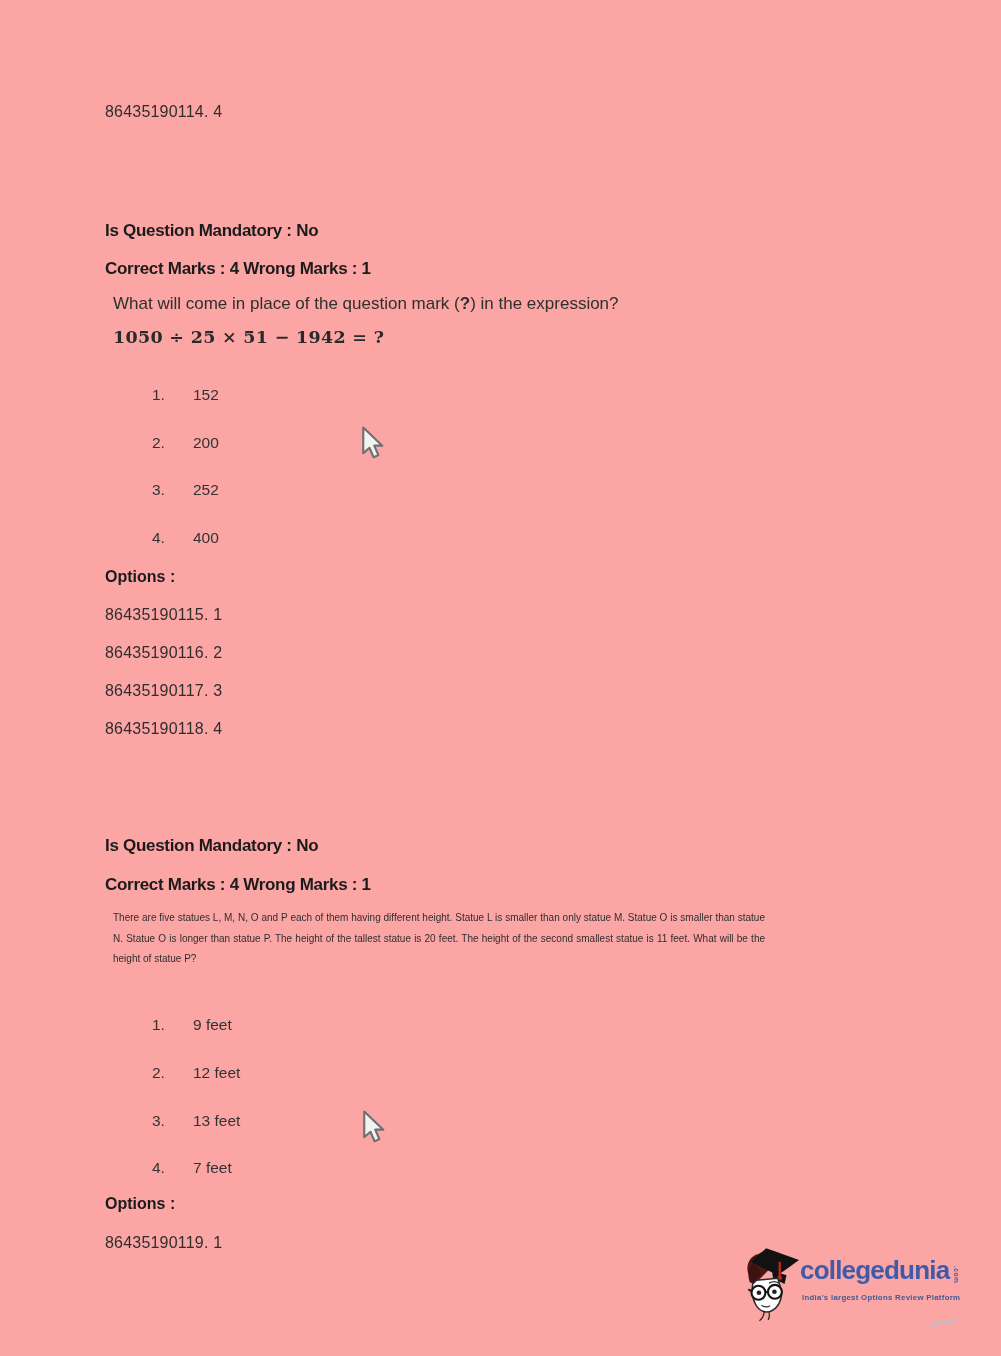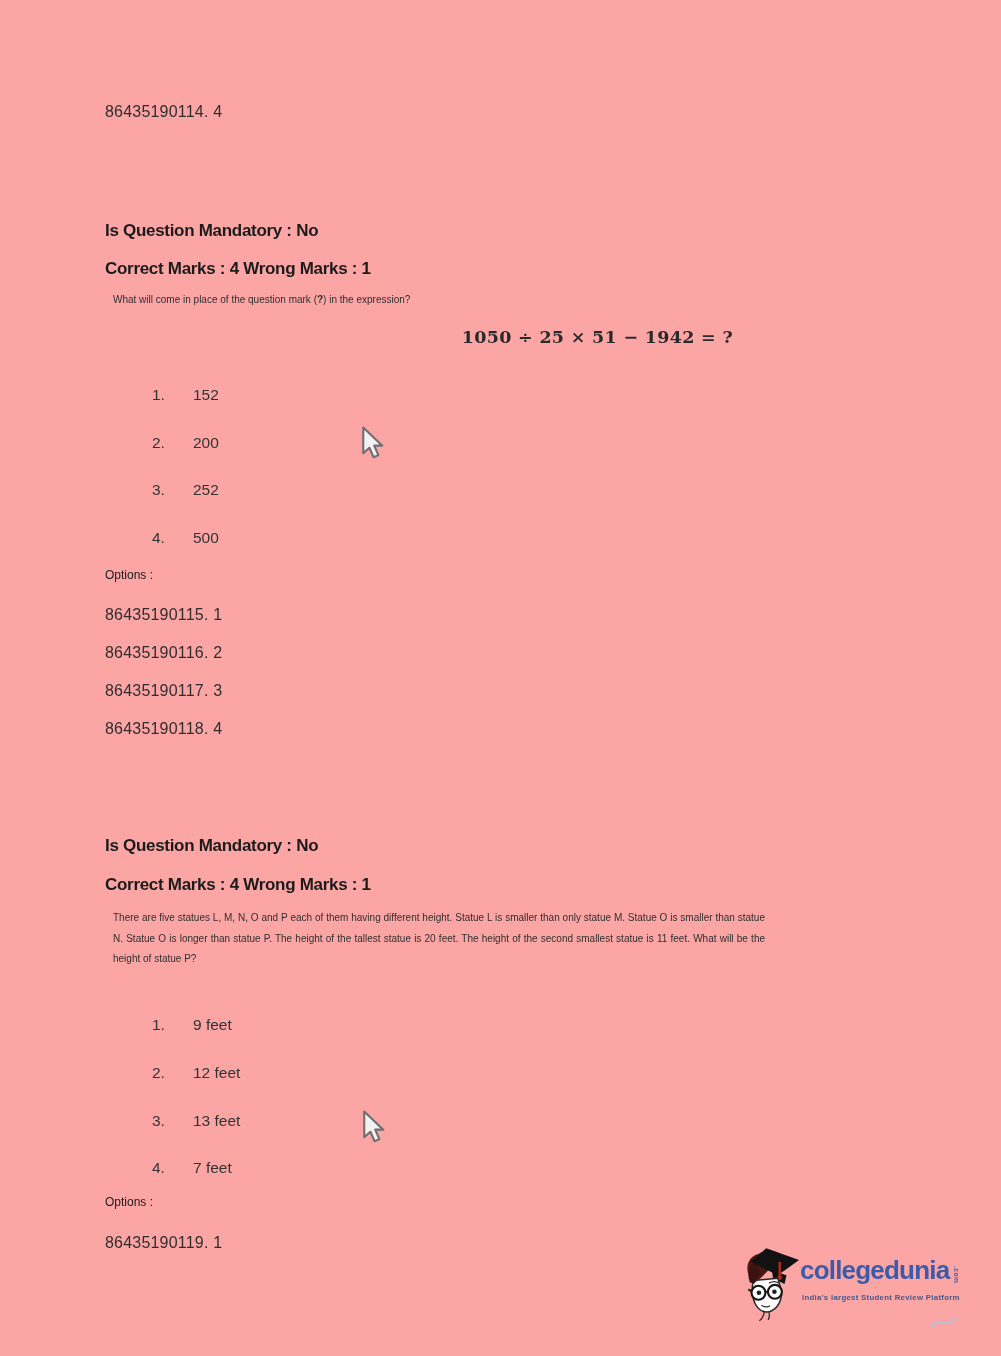--- a/index.html
+++ b/index.html
@@ -19,48 +19,48 @@
     color: #2e2e2e;
     letter-spacing: 0.2px;
   }
   .hdr {
     font-size: 17px;
     font-weight: 700;
     color: #1b1b1b;
     letter-spacing: -0.3px;
   }
   .qtext {
-    font-size: 10px;
+    font-size: 17px;
     color: #2f2f2f;
   }
   .qtext b { font-weight: 700; }
   .expr-wrap {
     position: absolute;
     left: 113px;
     width: 620px;
-    text-align: right;
+    text-align: left;
   }
   .expr {
     font-family: "DejaVu Serif", "Liberation Serif", serif;
     font-size: 17.5px;
     font-weight: 600;
     color: #2a2a2a;
     letter-spacing: 0.3px;
   }
   .choice {
     position: absolute;
     left: 152px;
     display: flex;
     font-size: 15.5px;
     color: #333333;
   }
   .choice .num { width: 41px; }
   .options-label {
-    font-size: 12px;
-    font-weight: 400;
+    font-size: 16px;
+    font-weight: 700;
     color: #1b1b1b;
   }
   .para {
     position: absolute;
     left: 113px;
     width: 652px;
     font-size: 10px;
     line-height: 20.5px;
     color: #2f2f2f;
     text-align: justify;
@@ -111,21 +111,21 @@
   <div class="choice" style="top:434px;">
     <span class="num">2.</span>
     <span>200</span>
   </div>
   <div class="choice" style="top:481px;">
     <span class="num">3.</span>
     <span>252</span>
   </div>
   <div class="choice" style="top:529px;">
     <span class="num">4.</span>
-    <span>500</span>
+    <span>400</span>
   </div>
 
   <div class="abs options-label" style="left:105px; top:568px;">Options :</div>
 
   <div class="abs idline" style="left:105px; top:606px;">86435190115. 1</div>
   <div class="abs idline" style="left:105px; top:644px;">86435190116. 2</div>
   <div class="abs idline" style="left:105px; top:682px;">86435190117. 3</div>
   <div class="abs idline" style="left:105px; top:720px;">86435190118. 4</div>
 
   <div class="abs hdr" style="left:105px; top:836px;">Is Question Mandatory : No</div>
@@ -184,19 +184,19 @@
       <circle cx="16.5" cy="47" r="2.4" fill="#222222"></circle>
       <circle cx="32.5" cy="46" r="2.4" fill="#222222"></circle>
 
       <path d="M19 60 Q24 63 28 60.5" fill="none" stroke="#333333" stroke-width="1.3"></path>
 
       <path d="M22 67 Q21 73 17 76" fill="none" stroke="#2a2a2a" stroke-width="1.4"></path>
       <path d="M27 67 Q28 72 26 75" fill="none" stroke="#2a2a2a" stroke-width="1.2"></path>
     </svg>
     <div class="brand">collegedunia</div>
     <div class="tld">.com</div>
-    <div class="tagline">India's largest Student Review Platform</div>
+    <div class="tagline">India's largest Options Review Platform</div>
     <svg class="squiggle" width="34" height="16" viewBox="0 0 34 16">
       <path d="M2 11 C9 2 15 13 26 4" fill="none" stroke="#b9c2d0" stroke-width="2.2" stroke-linecap="round"></path>
     </svg>
   </div>
 
 </div>
 
 </body></html>

